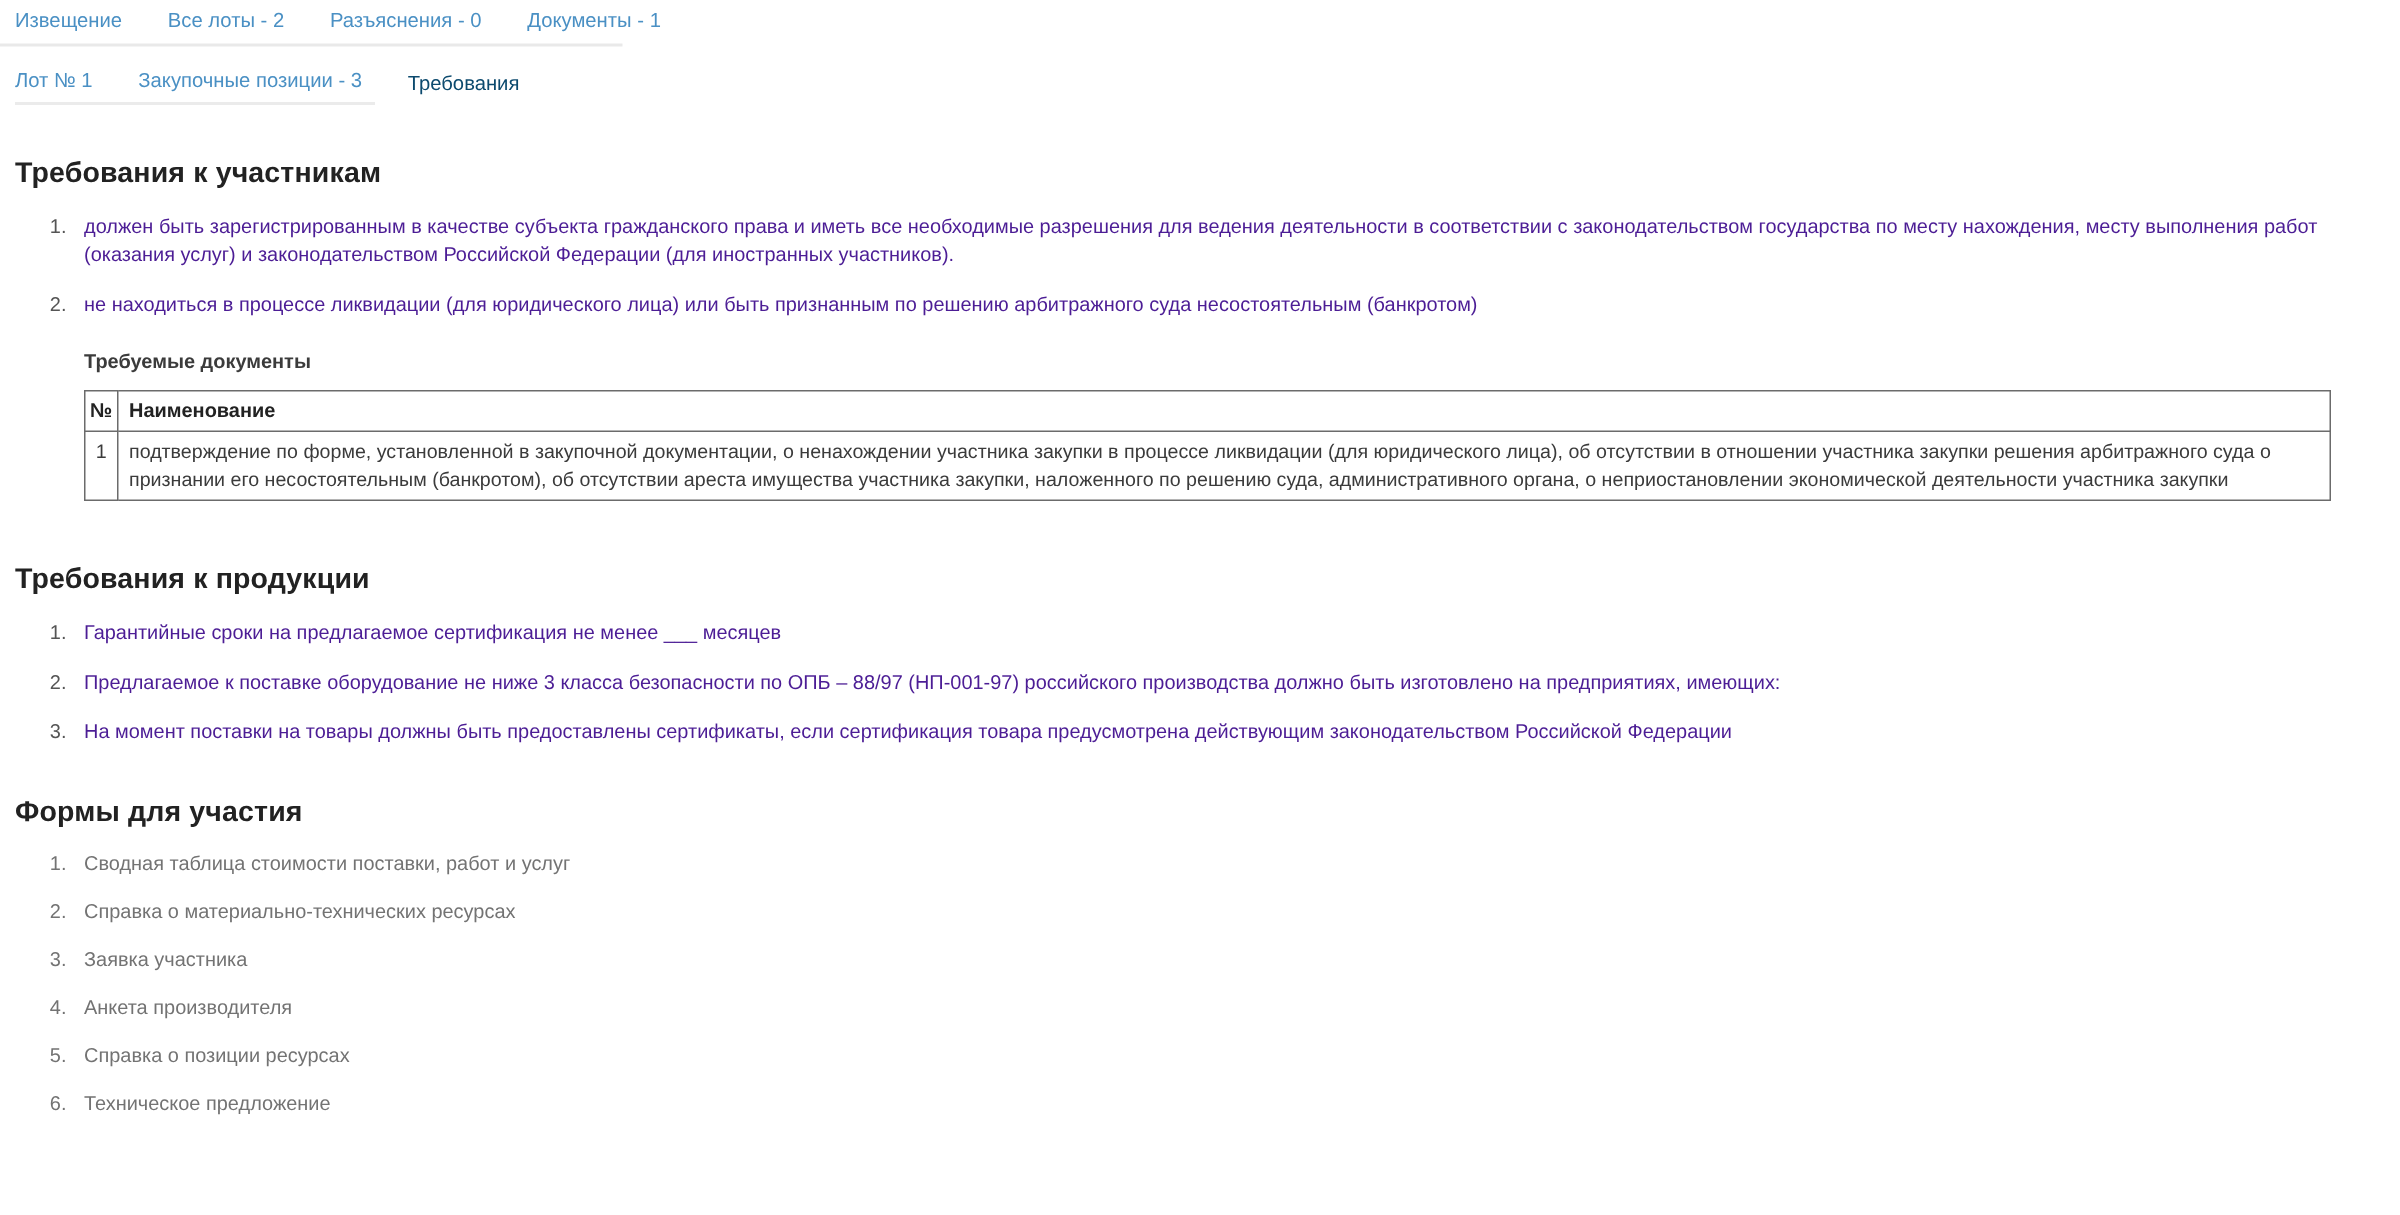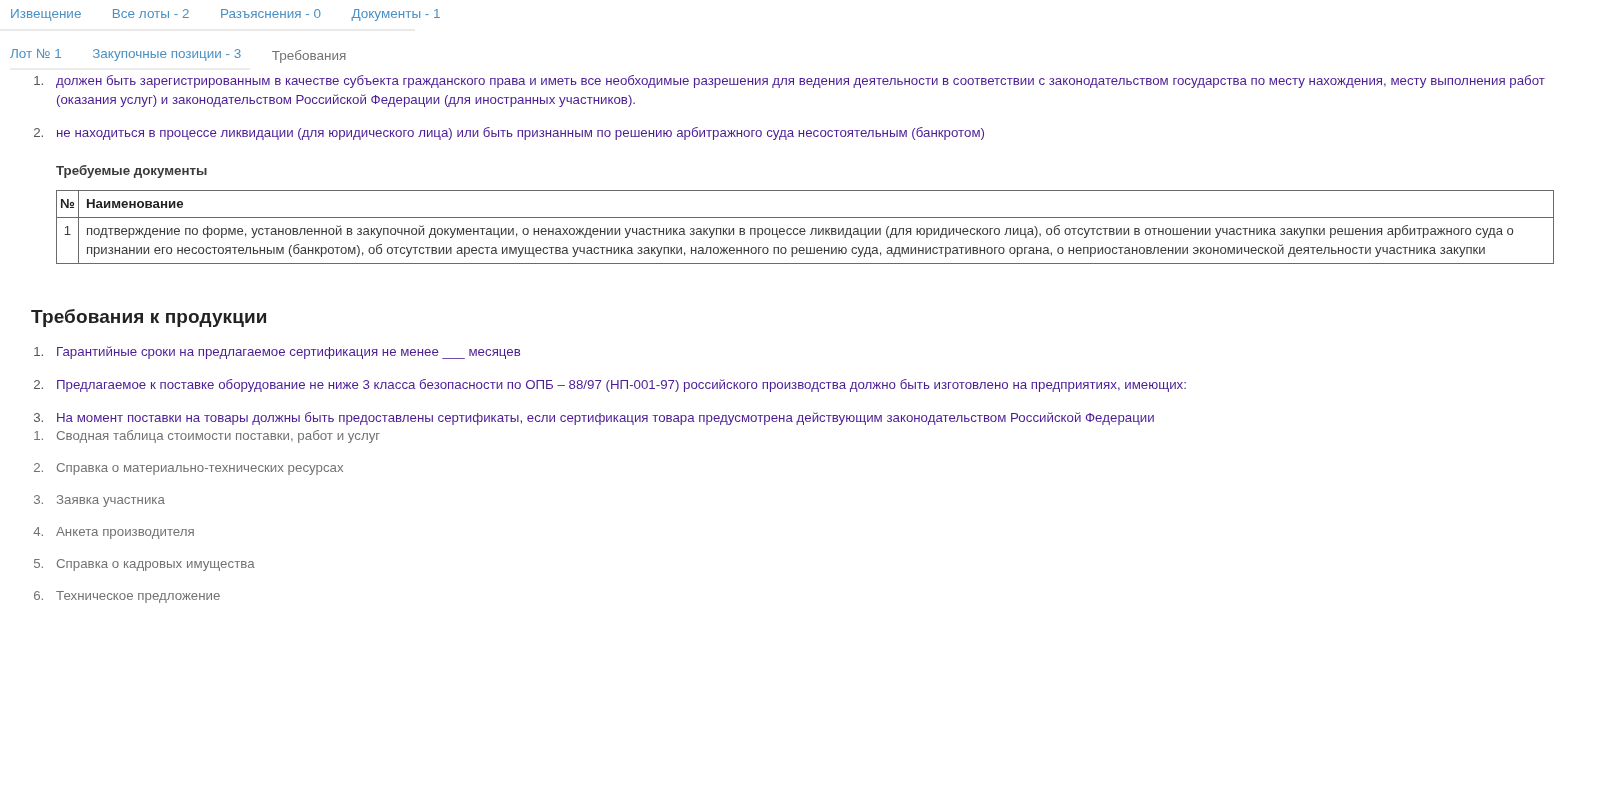--- a/index.html
+++ b/index.html
@@ -36,21 +36,21 @@
     line-height: 18px;
     color: #4a90c4;
     text-decoration: none;
     cursor: pointer;
     padding: 0 0 5px 0;
     margin-right: 26px;
     vertical-align: bottom;
   }
   .tab:last-child { margin-right: 0; }
   .tab.active {
-    color: #737373;
+    color: #0c4a6e;
     border-bottom: 2px solid #111111;
     padding-bottom: 3px;
   }
 
   .tab-rule {
     height: 2px;
     background: #e9e9e9;
     margin-top: 1px;
   }
   .rule-primary { width: 415px; }
@@ -78,21 +78,21 @@
   .content {
     padding: 0 12px 0 10px;
   }
   h2.section-title {
     font-size: 19px;
     font-weight: bold;
     color: #222222;
     margin: 34px 0 14px 0;
     letter-spacing: 0.1px;
   }
-  h2.section-title.tight { margin-top: 42px; margin-left: 21px; }
+  h2.section-title.tight { margin-top: 42px; }
 
   ol.req-list {
     margin: 0;
     padding: 0 0 0 38px;
     list-style: decimal;
     font-size: 13.3px;
     color: #4c1d95;
   }
   ol.req-list > li {
     margin: 0 0 14px 0;
@@ -177,20 +177,21 @@
     <a class="tab" href="#">Лот № 1</a>
     <a class="tab" href="#">Закупочные позиции - 3</a>
     <a class="tab active" href="#">Требования</a>
   </div>
   <div class="secondary-rule-row">
     <div class="grey"></div>
   </div>
 
   <div class="content">
 
+    <h2 class="section-title">Требования к участникам</h2>
 
     <ol class="req-list">
       <li>должен быть зарегистрированным в качестве субъекта гражданского права и иметь все необходимые разрешения для ведения деятельности в соответствии с законодательством государства по месту нахождения, месту выполнения работ (оказания услуг) и законодательством Российской Федерации (для иностранных участников).</li>
       <li>не находиться в процессе ликвидации (для юридического лица) или быть признанным по решению арбитражного суда несостоятельным (банкротом)</li>
     </ol>
 
     <div class="sub-label" style="margin-left:46px;font-weight:bold;">Требуемые документы</div>
 
     <div class="doc-table-wrap" style="margin-left:46px;">
       <table class="doc-table">
@@ -214,24 +215,25 @@
     </div>
 
     <h2 class="section-title tight">Требования к продукции</h2>
 
     <ol class="req-list">
       <li>Гарантийные сроки на предлагаемое сертификация не менее ___ месяцев</li>
       <li>Предлагаемое к поставке оборудование не ниже 3 класса безопасности по ОПБ – 88/97 (НП-001-97) российского производства должно быть изготовлено на предприятиях, имеющих:</li>
       <li>На момент поставки на товары должны быть предоставлены сертификаты, если сертификация товара предусмотрена действующим законодательством Российской Федерации</li>
     </ol>
 
+    <h2 class="section-title">Формы для участия</h2>
 
     <ol class="forms-list">
       <li>Сводная таблица стоимости поставки, работ и услуг</li>
       <li>Справка о материально-технических ресурсах</li>
       <li>Заявка участника</li>
       <li>Анкета производителя</li>
-      <li>Справка о кадровых имущества</li>
+      <li>Справка о позиции ресурсах</li>
       <li>Техническое предложение</li>
     </ol>
 
   </div>
 </div>
 
 </body></html>

